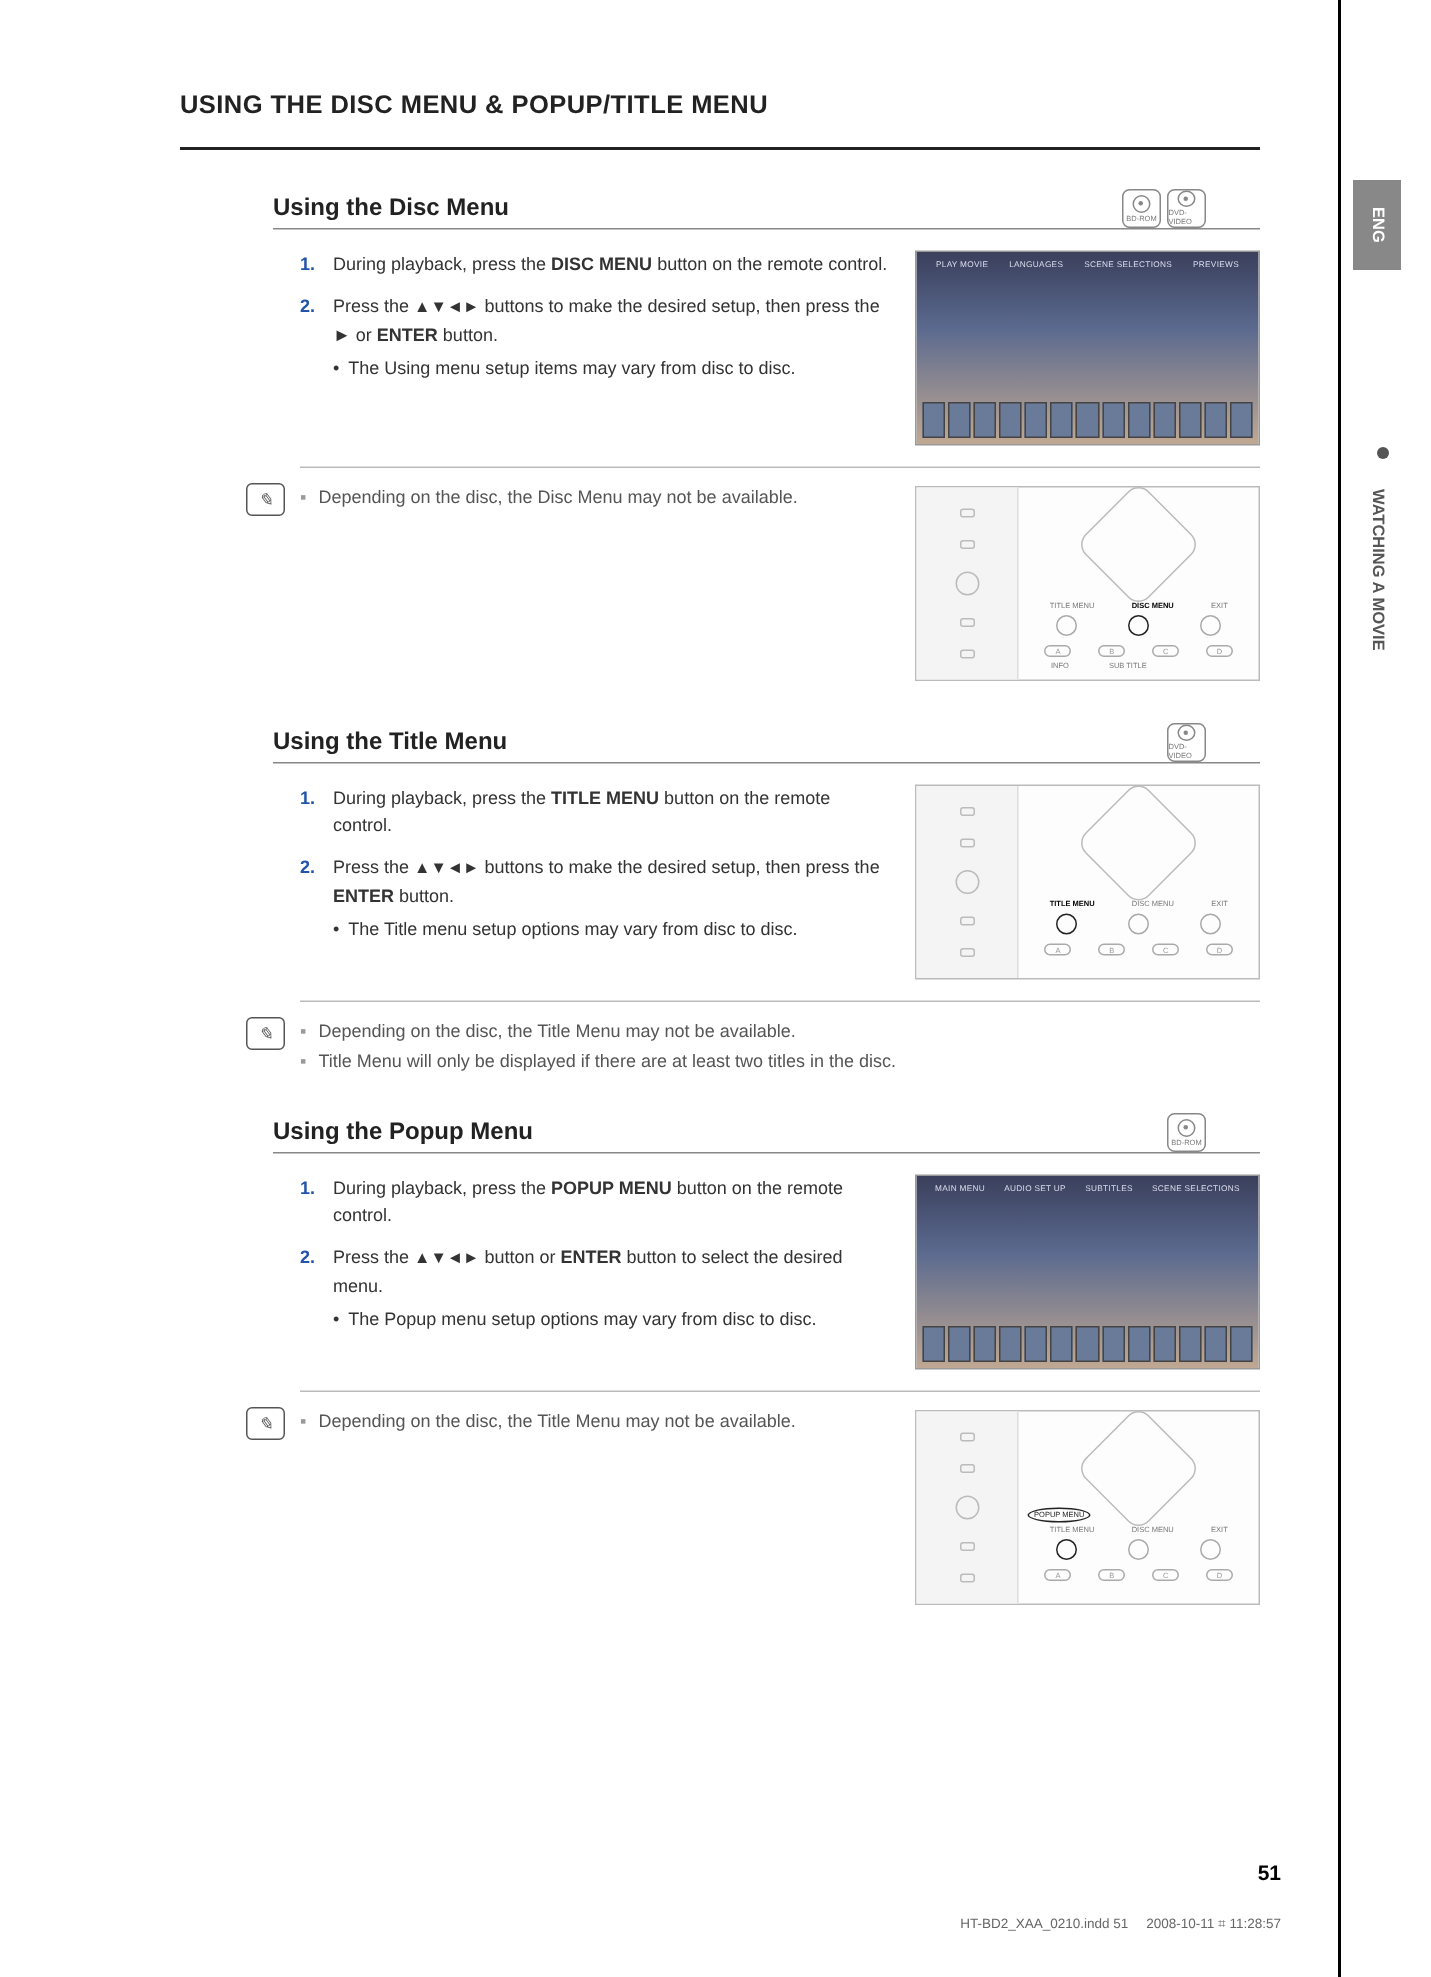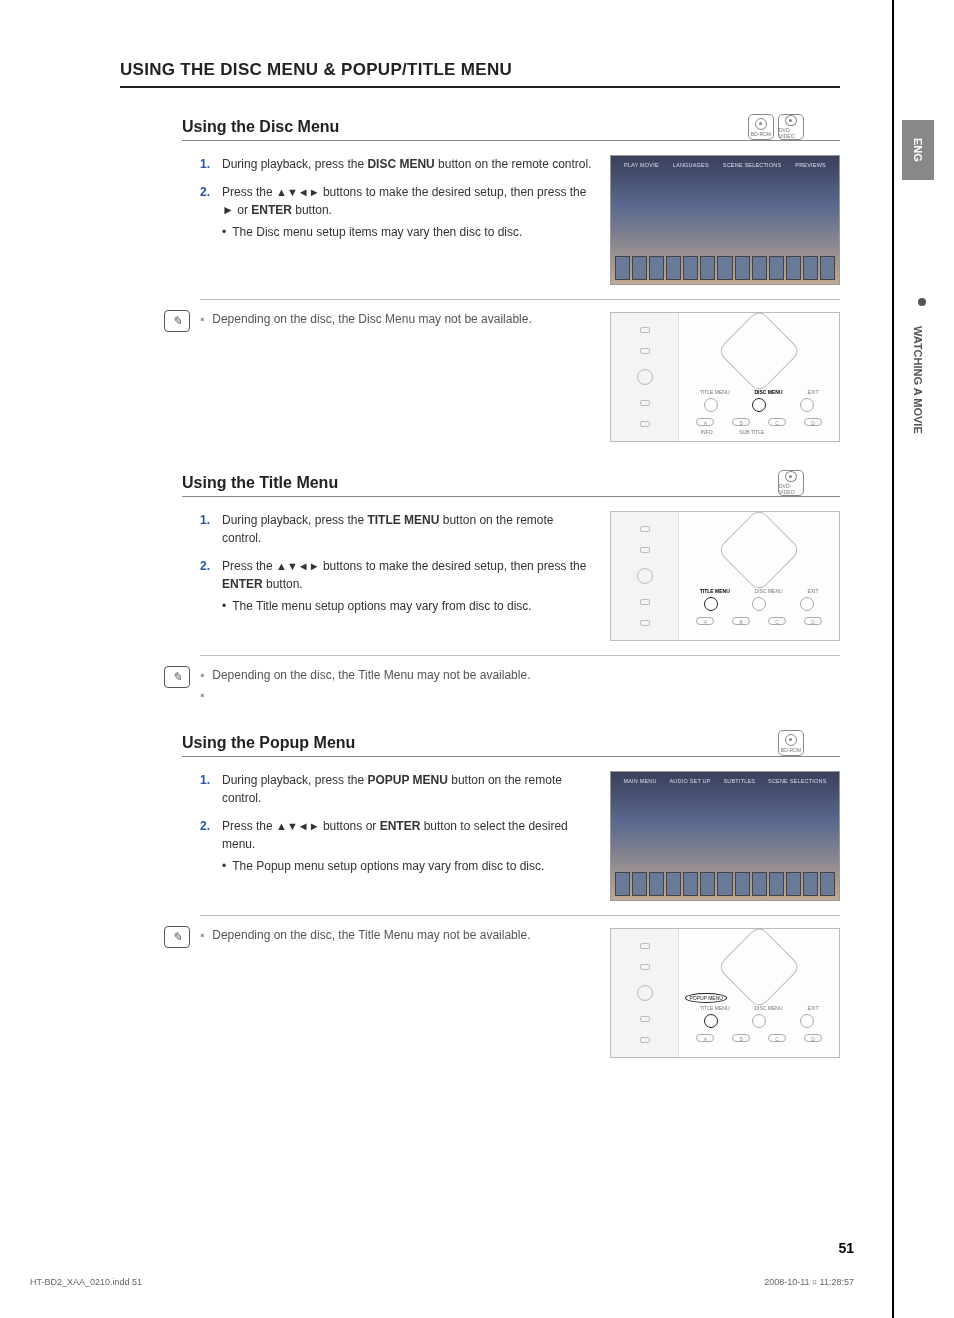--- a/index.html
+++ b/index.html
@@ -66,21 +66,21 @@
       height: 8px;
       background: #555;
       border-radius: 50%;
     }
     h1 {
       font-size: 17px;
       font-weight: bold;
       letter-spacing: 0.3px;
       color: #222;
       border-bottom: 2px solid #222;
-      padding-bottom: 6px;
+      padding-bottom: 18px;
       margin-bottom: 30px;
     }
     .section { margin-bottom: 32px; }
     h2 {
       font-size: 16px;
       font-weight: bold;
       color: #222;
       border-bottom: 1px solid #888;
       padding-bottom: 4px;
       margin-bottom: 14px;
@@ -261,23 +261,24 @@
       width: 3px; height: 3px;
       background: #888;
       border-radius: 50%;
     }
     .footer {
       position: absolute;
       bottom: 30px;
       left: 30px;
       right: 100px;
       display: flex;
-      justify-content: space-between;
+      justify-content: flex-end;
       font-size: 9px;
       color: #666;
+      gap: 12px;
     }
     .page-num {
       position: absolute;
       bottom: 62px;
       right: 100px;
       font-size: 14px;
       font-weight: bold;
       color: #000000;
     }
     .arrows { font-family: Arial; font-size: 11px; }
@@ -325,21 +326,21 @@
       <div class="text-col">
         <div class="step">
           <span class="step-num">1.</span>
           <span class="step-text"><span>During playback, press the </span><span class="bold">DISC MENU</span><span> button on the remote control.</span></span>
         </div>
         <div class="step">
           <span class="step-num">2.</span>
           <span class="step-text"><span>Press the </span><span class="arrows">▲▼◄►</span><span> buttons to make the desired setup, then press the </span><span class="bold">►</span><span> or </span><span class="bold">ENTER</span><span> button.</span>
             <div class="bullet">
                 <span class="bullet-mark">•</span>
-                <span>The Disc menu setup items may vary then disc to disc.</span>
+                <span>The Using menu setup items may vary from disc to disc.</span>
               </div>
           </span>
         </div>
       </div>
       <div class="image-col">
         <div class="placeholder-img">
           <div class="img-menubar">
             <span>PLAY MOVIE</span>
             <span>LANGUAGES</span>
             <span>SCENE SELECTIONS</span>
@@ -469,41 +470,42 @@
       </div>
     </div>
     <div class="note-container">
       <div class="note-icon">✎</div>
       <div class="note-item">
           <span class="note-sq">▪</span>
           <span>Depending on the disc, the Title Menu may not be available.</span>
         </div>
       <div class="note-item">
           <span class="note-sq">▪</span>
+          <span>Title Menu will only be displayed if there are at least two titles in the disc.</span>
         </div>
     </div>
   </div>
 
   <div class="section" style="position:relative;">
     <div class="format-icons" style="top:-4px;">
       <div class="format-icon">
           <div class="ring"></div>
           <span>BD-ROM</span>
         </div>
     </div>
     <h2>Using the Popup Menu</h2>
     <div class="content-row">
       <div class="text-col">
         <div class="step">
           <span class="step-num">1.</span>
           <span class="step-text"><span>During playback, press the </span><span class="bold">POPUP MENU</span><span> button on the remote control.</span></span>
         </div>
         <div class="step">
           <span class="step-num">2.</span>
-          <span class="step-text"><span>Press the </span><span class="arrows">▲▼◄►</span><span> buttons or </span><span class="bold">ENTER</span><span> button to select the desired menu.</span>
+          <span class="step-text"><span>Press the </span><span class="arrows">▲▼◄►</span><span> button or </span><span class="bold">ENTER</span><span> button to select the desired menu.</span>
             <div class="bullet">
                 <span class="bullet-mark">•</span>
                 <span>The Popup menu setup options may vary from disc to disc.</span>
               </div>
           </span>
         </div>
       </div>
       <div class="image-col">
         <div class="placeholder-img">
           <div class="img-menubar">

